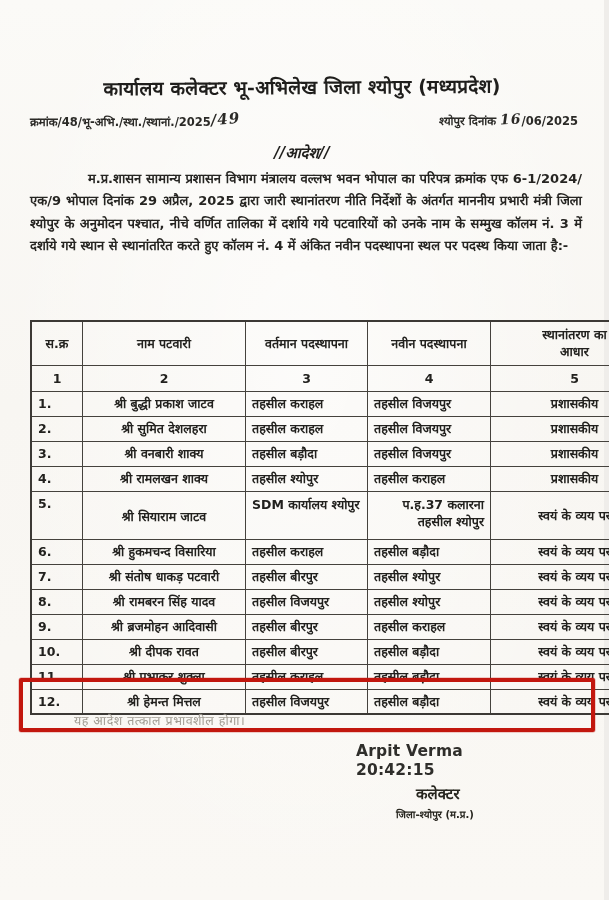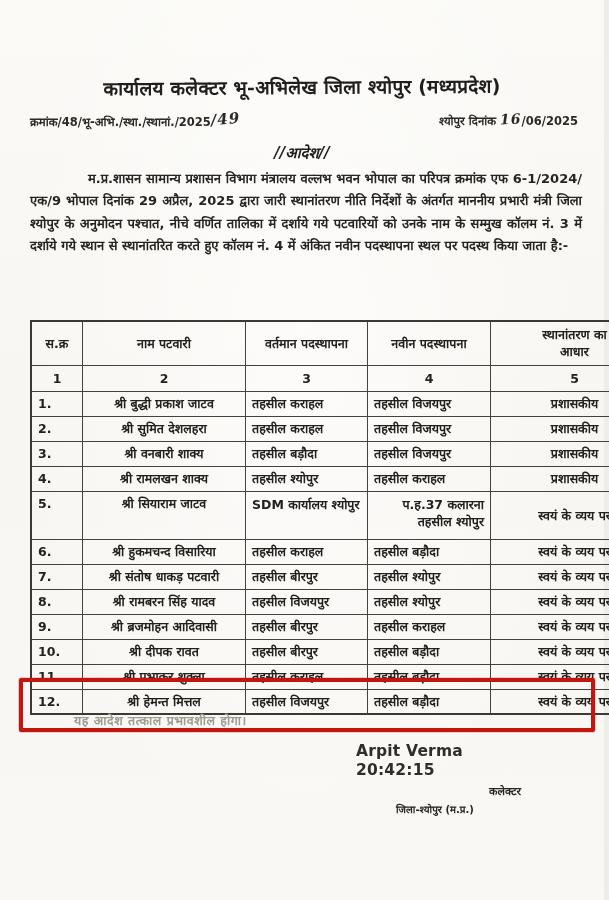--- a/index.html
+++ b/index.html
@@ -62,38 +62,38 @@
   .c1{width:38px;text-align:left;padding-left:7px;}
   .c2{width:150px;text-align:center;padding-left:9px;}
   .c3{width:109px;text-align:left;padding-left:8px;}
   .c4{width:110px;text-align:left;padding-left:8px;}
   .c5{width:155px;text-align:center;}
   th.c1,th.c2,th.c3,th.c4{text-align:center;padding-left:2px;}
   .hdr-narrow{display:inline-block;max-width:96px;}
   .num-row td{text-align:center;height:21px;padding:1px;}
   .footnote{
     position:absolute;top:712px;left:74px;
-    font-size:12.5px;font-weight:700;color:#a09b92;
+    font-size:12.5px;font-weight:400;color:#a09b92;
     filter:blur(0.7px);letter-spacing:0.5px;
   }
   .red-box{
     position:absolute;left:19px;top:678px;width:568px;height:46px;
     border:4px solid #c2170e;border-radius:2px;z-index:6;
     box-shadow:0 0 0 0.5px rgba(194,23,14,0.4);
   }
   .sig-block{
     position:absolute;left:356px;top:742px;width:238px;z-index:2;
   }
   .sig-digital{
     font-size:15.5px;line-height:19px;font-weight:700;
     color:#2f2e2b;letter-spacing:0.2px;
   }
   .sig-designation{
-    margin-top:3px;text-align:center;
-    font-size:11px;font-weight:700;color:#27261f;
+    margin-top:3px;
+    font-size:15px;font-weight:700;color:#27261f;
     padding-left:60px;
   }
   .sig-district{
     margin-top:4px;text-align:left;
     font-size:10px;font-weight:700;color:#27261f;
     padding-left:40px;
   }
 </style>
 </head>
 <body>
@@ -155,21 +155,21 @@
       </tr>
       <tr class="rowd">
         <td class="c1">4.</td>
         <td class="c2">श्री रामलखन शाक्य</td>
         <td class="c3">तहसील श्योपुर</td>
         <td class="c4">तहसील कराहल</td>
         <td class="c5">प्रशासकीय</td>
       </tr>
       <tr class="rowd5">
         <td class="c1" style="vertical-align:top;padding-top:4px;">5.</td>
-        <td class="c2" style="vertical-align:top;padding-top:3px;">श्री सियाराम जाटव</td>
+        <td class="c2" style="vertical-align:top;padding-top:16px;">श्री सियाराम जाटव</td>
         <td class="c3" style="vertical-align:top;padding-top:4px;">SDM कार्यालय श्योपुर</td>
         <td class="c4" style="vertical-align:top;padding-top:4px;text-align:right;">प.ह.37 कलारना तहसील श्योपुर</td>
         <td class="c5">स्वयं के व्यय पर</td>
       </tr>
       <tr class="rowd">
         <td class="c1">6.</td>
         <td class="c2">श्री हुकमचन्द विसारिया</td>
         <td class="c3">तहसील कराहल</td>
         <td class="c4">तहसील बड़ौदा</td>
         <td class="c5">स्वयं के व्यय पर</td>

